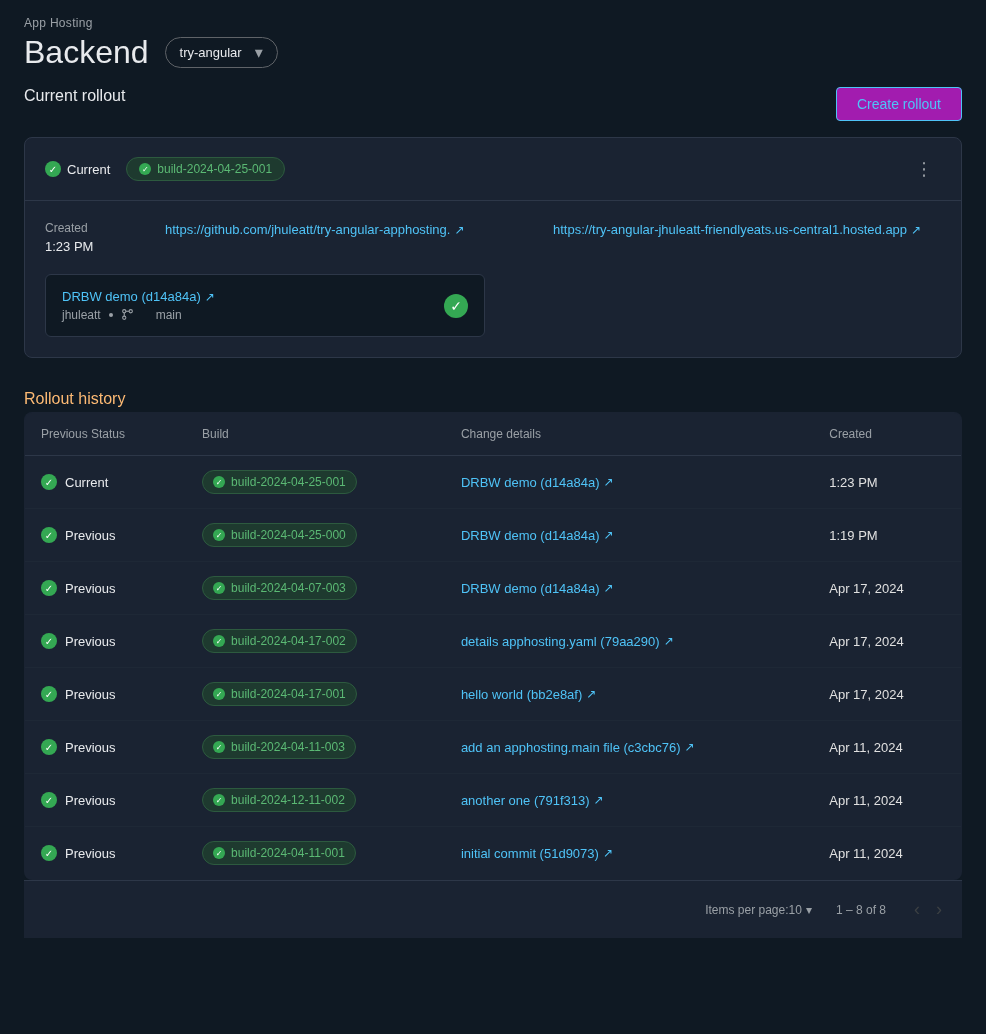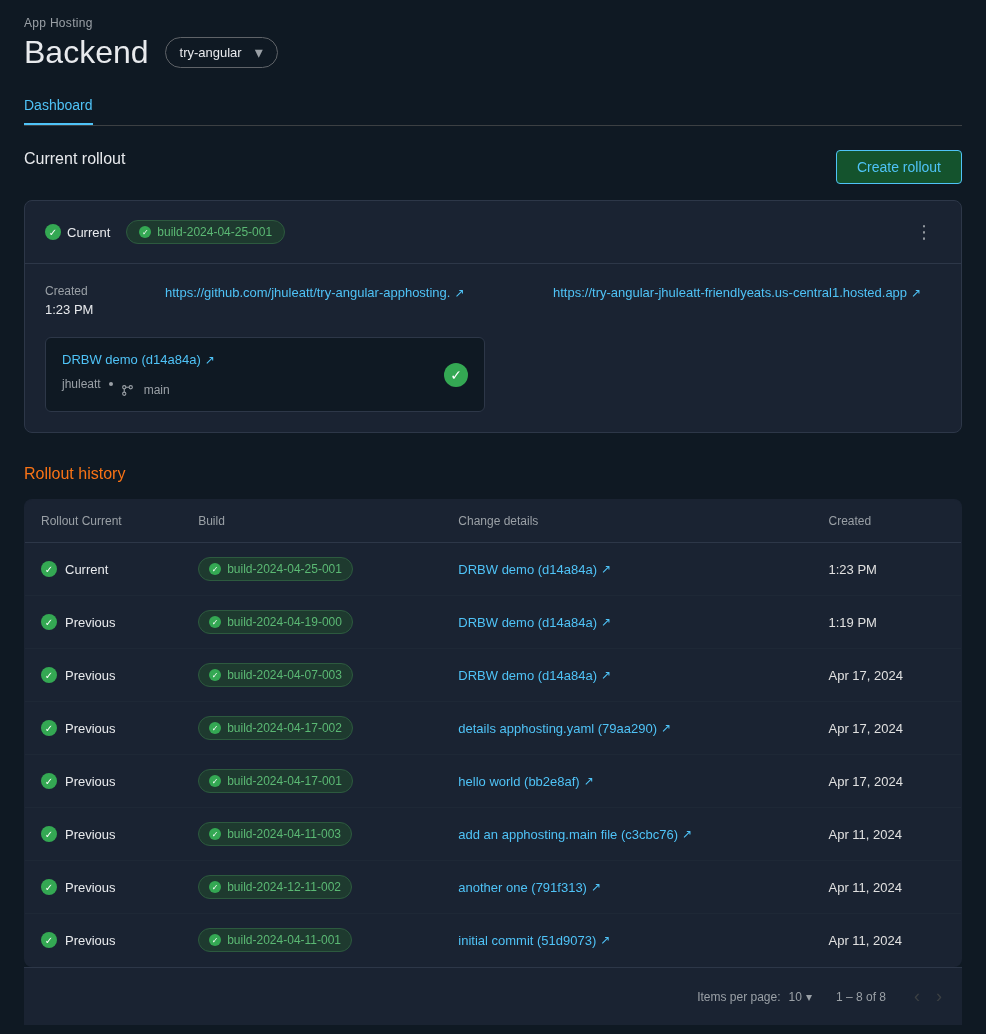--- a/index.html
+++ b/index.html
@@ -64,21 +64,21 @@
       align-items: flex-start;
       justify-content: space-between;
       margin-bottom: 16px;
     }
     .section-title {
       font-size: 16px;
       color: #e8eaed;
       font-weight: 400;
     }
     .create-rollout-btn {
-      background: #14532d;
+      background: #a21caf;
       color: #4fc3f7;
       border: 1px solid #4fc3f7;
       border-radius: 4px;
       padding: 8px 20px;
       font-size: 14px;
       cursor: pointer;
       font-family: inherit;
     }
     .rollout-card {
       background: #1a2332;
@@ -190,42 +190,41 @@
     }
     .commit-meta {
       font-size: 12px;
       color: #9aa0a6;
       display: flex;
       align-items: center;
       gap: 8px;
     }
     .branch-chip {
       display: inline-flex;
-      align-items: center;
-      gap: 8px;
-      font-size: 12px;
-      color: #9aa0a6;
-      margin-top: 12px;
+      align-items: flex-start;
+      gap: 20px;
+      font-size: 12px;
+      color: #9aa0a6;
     }
     .check-circle {
       width: 24px;
       height: 24px;
       border-radius: 50%;
       background: #34a853;
       display: inline-flex;
       align-items: center;
       justify-content: center;
       color: white;
       font-size: 14px;
     }
     .rollout-history-title {
       font-size: 16px;
-      color: #f97316;
+      color: #fdba74;
       font-weight: 400;
-      margin-bottom: 16px;
+      margin-bottom: 4px;
     }
     .history-table {
       width: 100%;
       border-collapse: collapse;
       background: #1a2332;
       border-radius: 8px;
       overflow: hidden;
       border: 1px solid #2d3748;
     }
     .history-table thead tr {
@@ -280,21 +279,21 @@
       gap: 24px;
       padding: 14px 16px;
       font-size: 12px;
       color: #9aa0a6;
       border-top: 1px solid #2d3748;
       background: #1a2332;
     }
     .pagination-items-per-page {
       display: flex;
       align-items: flex-start;
-      gap: 8px;
+      gap: 0;
     }
     .per-page-select {
       background: transparent;
       border: none;
       color: #9aa0a6;
       font-size: 12px;
       cursor: pointer;
       display: flex;
       align-items: center;
       gap: 4px;
@@ -338,23 +337,20 @@
   <div class="app-hosting-label">App Hosting</div>
 
   <div class="backend-title">
     <span>Backend</span>
     <button class="branch-selector">
       <span>try-angular</span>
       <span class="chevron-icon">▾</span>
     </button>
   </div>
 
-  <div class="tabs-row">
-    <span class="tab-item">Dashboard</span>
-  </div>
 
   <div class="section-header">
     <span class="section-title">Current rollout</span>
     <button class="create-rollout-btn">Create rollout</button>
   </div>
 
   <div class="rollout-card">
     <div class="rollout-card-header">
       <div class="rollout-card-header-left">
         <div class="status-badge">
@@ -413,21 +409,21 @@
         <div class="check-circle">✓</div>
       </div>
     </div>
   </div>
 
   <div class="rollout-history-title">Rollout history</div>
 
   <table class="history-table">
     <thead>
       <tr>
-        <th>Rollout Current</th>
+        <th>Previous Status</th>
         <th>Build</th>
         <th>Change details</th>
         <th>Created</th>
       </tr>
     </thead>
     <tbody id="history-tbody">
 
     <tr>
           <td>
       <div class="td-status">
@@ -452,21 +448,21 @@
         <tr>
           <td>
       <div class="td-status">
         <span class="status-icon-green" style="width:16px;height:16px;font-size:10px;">✓</span>
         <span>Previous</span>
       </div>
     </td>
           <td>
       <div class="table-build-chip">
         <span class="status-icon-green" style="width:12px;height:12px;font-size:8px;">✓</span>
-        <span>build-2024-04-19-000</span>
+        <span>build-2024-04-25-000</span>
       </div>
     </td>
           <td>
       <a class="table-link" href="#">
         <span>DRBW demo (d14a84a)</span>
         <span class="ext-icon">↗</span>
       </a>
     </td>
           <td>1:19 PM</td>
         </tr>

